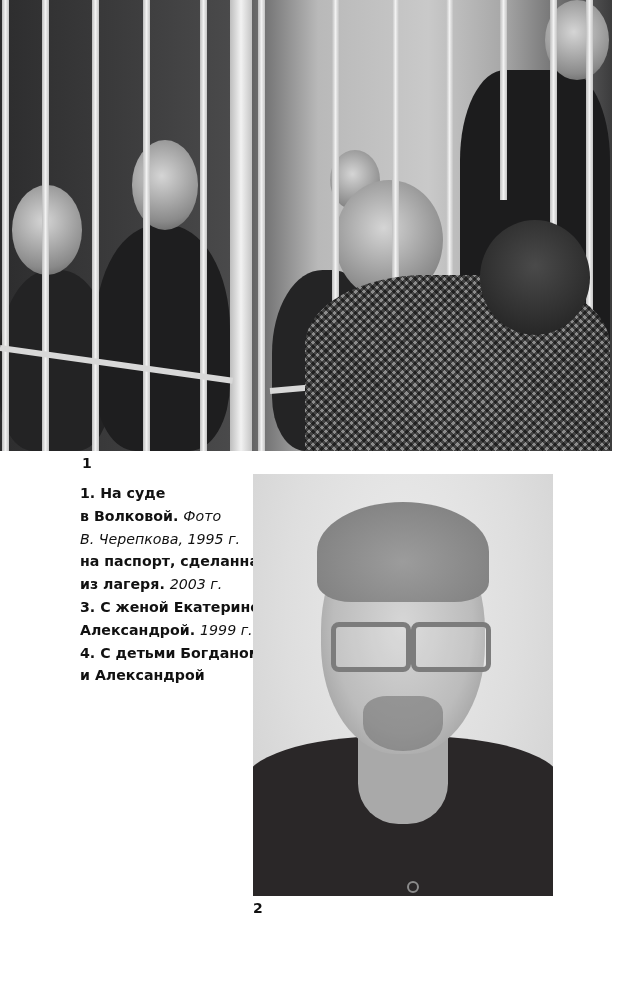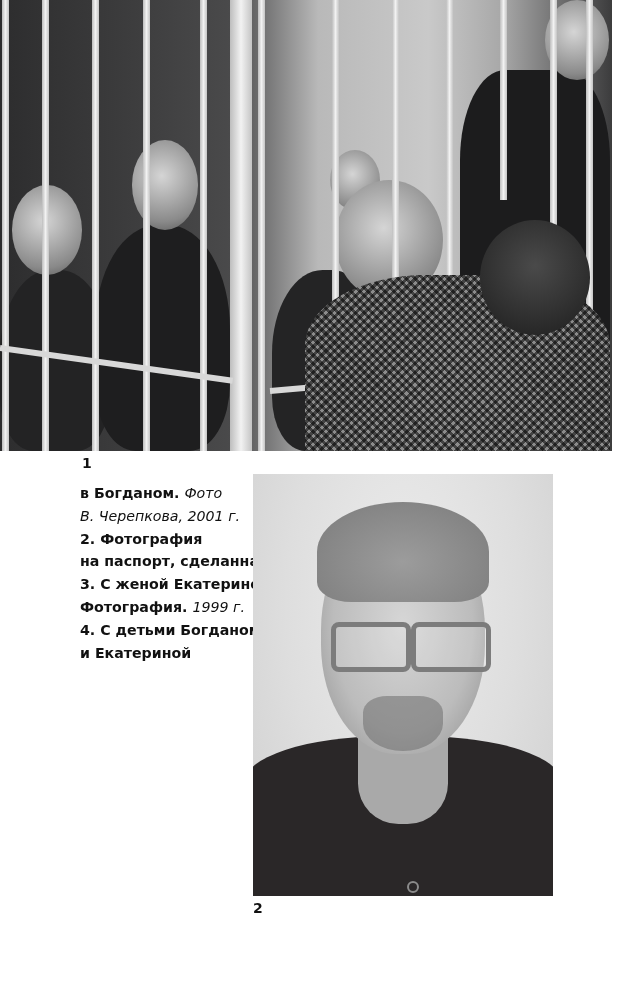--- a/index.html
+++ b/index.html
@@ -67,28 +67,29 @@
   <div class="cross" style="left:0;top:345px;width:235px;transform:rotate(8deg);"></div>
   <div class="cross" style="left:270px;top:388px;width:60px;transform:rotate(-5deg);"></div>
 
   <div class="jacket" style="left:305px;top:275px;width:305px;height:176px;"></div>
   <div class="head" style="left:480px;top:220px;width:110px;height:115px;background:radial-gradient(circle at 50% 40%,#4a4a4a,#262626 80%);"></div>
 </div>
 
 <div class="label-num" style="left:82px;top:455px;">1</div>
 
 <div id="caption">
-  <span class="line"><span>в Богданом. </span><i>Фото</i></span>
-  <span class="line"><span></span><i>В. Черепкова, 2001 г.</i></span>
-  <span class="line"><span>2. Фотография</span><i></i></span>
+  <span class="line"><span>1. На суде</span><i></i></span>
+  <span class="line"><span>в Волковой. </span><i>Фото</i></span>
+  <span class="line"><span></span><i>В. Черепкова, 1995 г.</i></span>
   <span class="line"><span>на паспорт, сделанная</span><i></i></span>
+  <span class="line"><span>из лагеря. </span><i>2003 г.</i></span>
   <span class="line"><span>3. С женой Екатериной</span><i></i></span>
-  <span class="line"><span>Фотография. </span><i>1999 г.</i></span>
+  <span class="line"><span>Александрой. </span><i>1999 г.</i></span>
   <span class="line"><span>4. С детьми Богданом</span><i></i></span>
-  <span class="line"><span>и Екатериной</span><i></i></span>
+  <span class="line"><span>и Александрой</span><i></i></span>
 </div>
 
 <div id="photo2" class="photo">
   <div class="body2"></div>
   <div class="neck"></div>
   <div class="face"></div>
   <div class="hair"></div>
   <div class="glasses" style="left:78px;"></div>
   <div class="glasses" style="left:158px;"></div>
   <div class="beard"></div>

